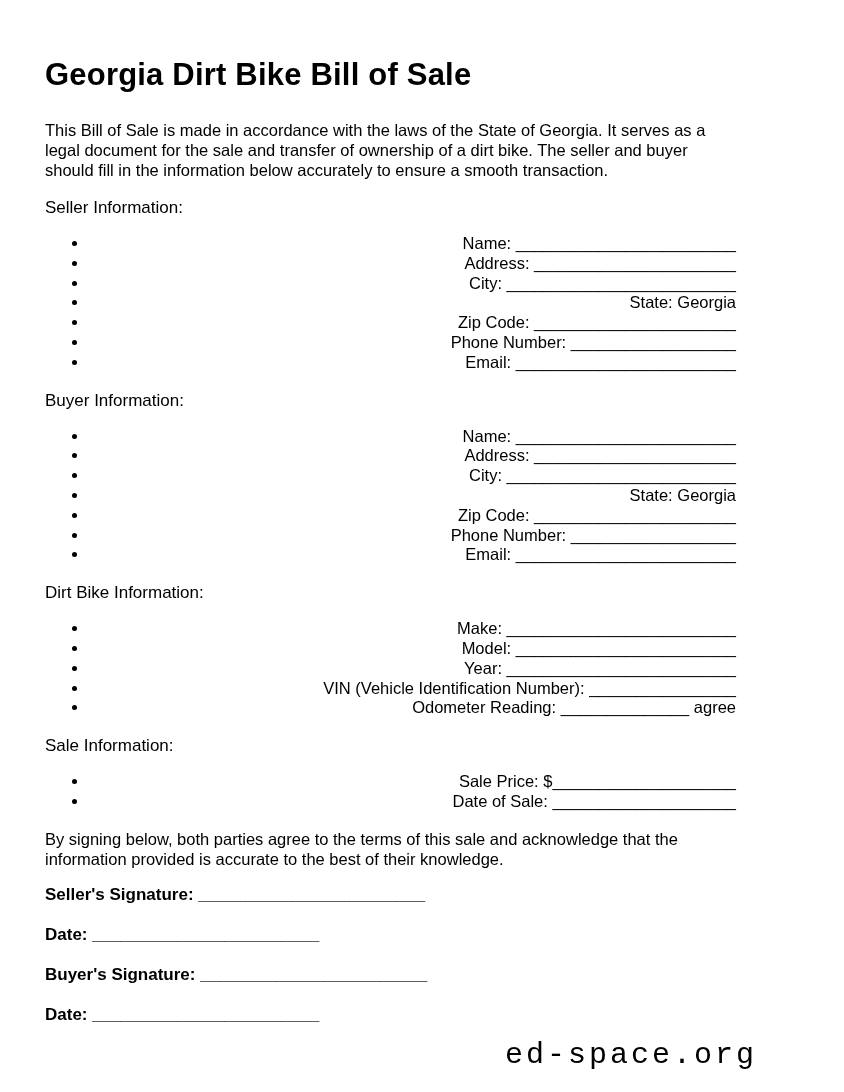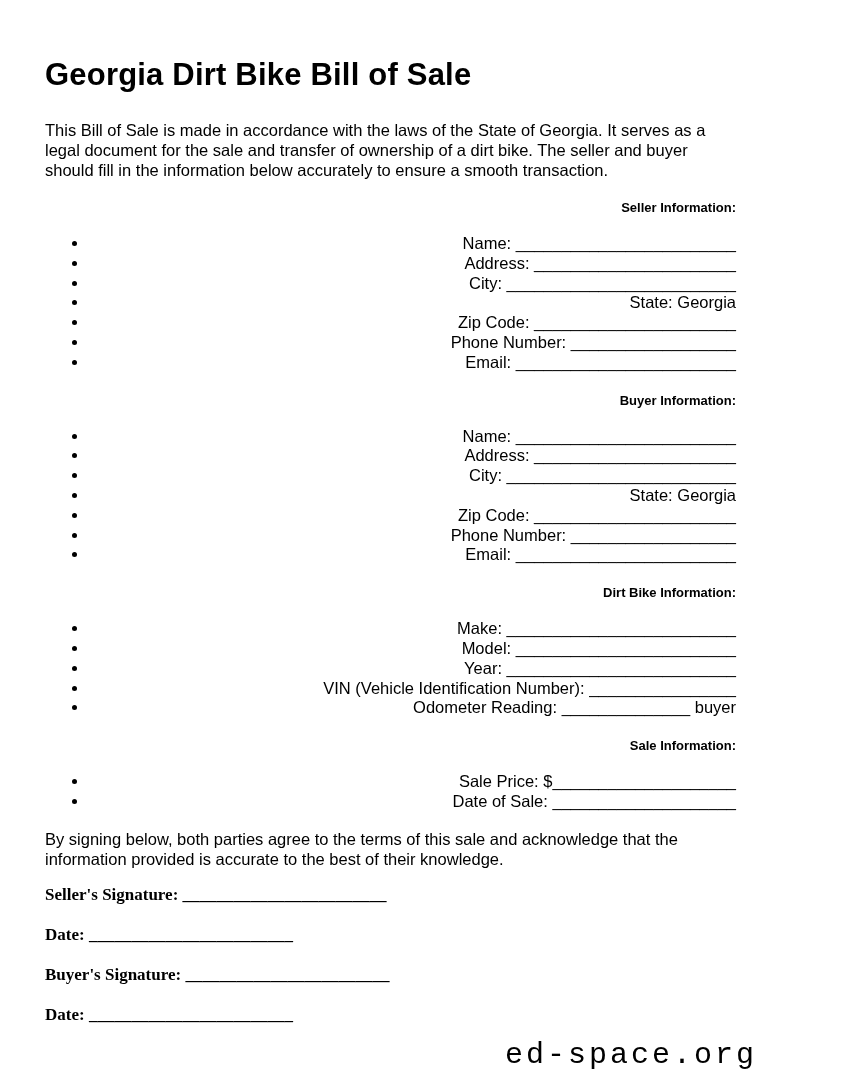--- a/index.html
+++ b/index.html
@@ -21,41 +21,39 @@
     font-weight: bold;
     margin: 0 0 27px 0;
     letter-spacing: 0.2px;
   }
   .para {
     white-space: pre-line;
     line-height: 20px;
     margin: 0 0 16px 0;
   }
   .section-heading {
-    font-weight: bold;
-    font-size: 13px;
+    font-weight: normal;
+    font-size: 17px;
     line-height: 20px;
     margin: 18px 0 0 0;
-    text-align: right;
   }
   ul.field-list {
     margin: 16px 0 17px 0;
     padding: 0 0 0 44px;
     list-style: disc;
   }
   ul.field-list li {
     line-height: 19.8px;
     text-align: right;
   }
   .sig-line {
     font-weight: bold;
     font-size: 17px;
     line-height: 20px;
     margin: 20px 0 16px 0;
-    font-family: Liberation Serif, serif;
   }
   .sig-line:first-child { margin-top: 16px; }
   .watermark {
     position: absolute;
     right: 27px;
     bottom: 20px;
     font-family: "Liberation Mono", monospace;
     font-size: 30px;
     letter-spacing: 3px;
     color: #000000;
@@ -89,21 +87,21 @@
         <li><span>Zip Code:</span> <span>______________________</span></li>
         <li><span>Phone Number:</span> <span>__________________</span></li>
         <li><span>Email:</span> <span>________________________</span></li>
       </ul>
       <p class="section-heading">Dirt Bike Information:</p>
       <ul class="field-list">
         <li><span>Make:</span> <span>_________________________</span></li>
         <li><span>Model:</span> <span>________________________</span></li>
         <li><span>Year:</span> <span>_________________________</span></li>
         <li><span>VIN (Vehicle Identification Number):</span> <span>________________</span></li>
-        <li><span>Odometer Reading:</span> <span>______________</span> <span>buyer</span></li>
+        <li><span>Odometer Reading:</span> <span>______________</span> <span>agree</span></li>
       </ul>
       <p class="section-heading">Sale Information:</p>
       <ul class="field-list">
         <li><span>Sale Price:</span> <span>$</span><span>____________________</span></li>
         <li><span>Date of Sale:</span> <span>____________________</span></li>
       </ul>
     </div>
   <p class="para">By signing below, both parties agree to the terms of this sale and acknowledge that the
 information provided is accurate to the best of their knowledge.</p>
   <div id="signatures">

